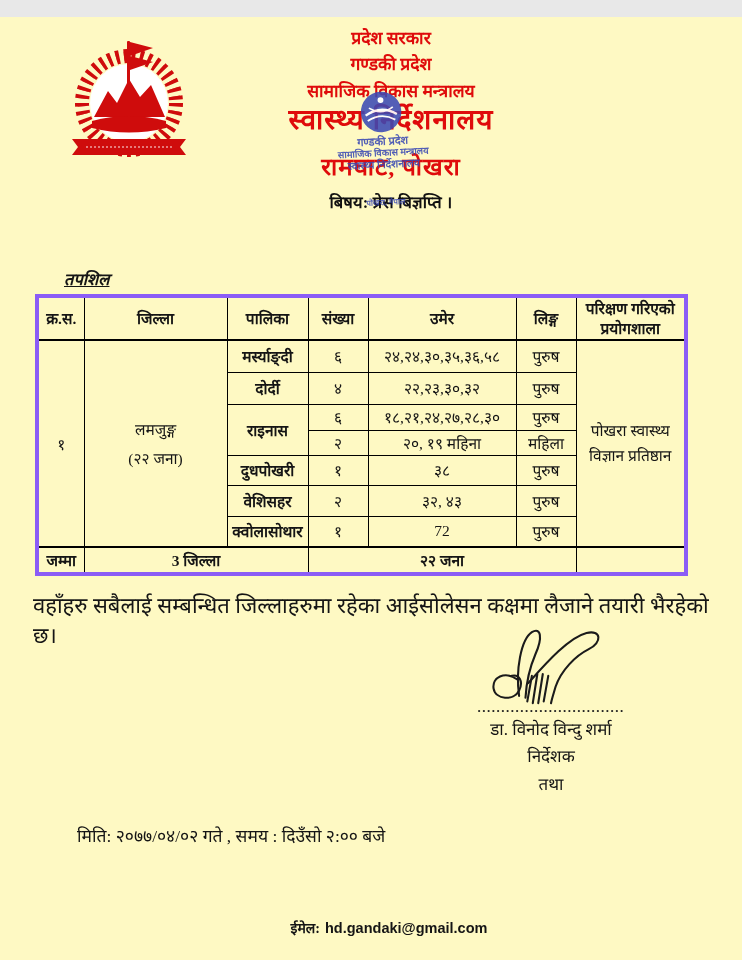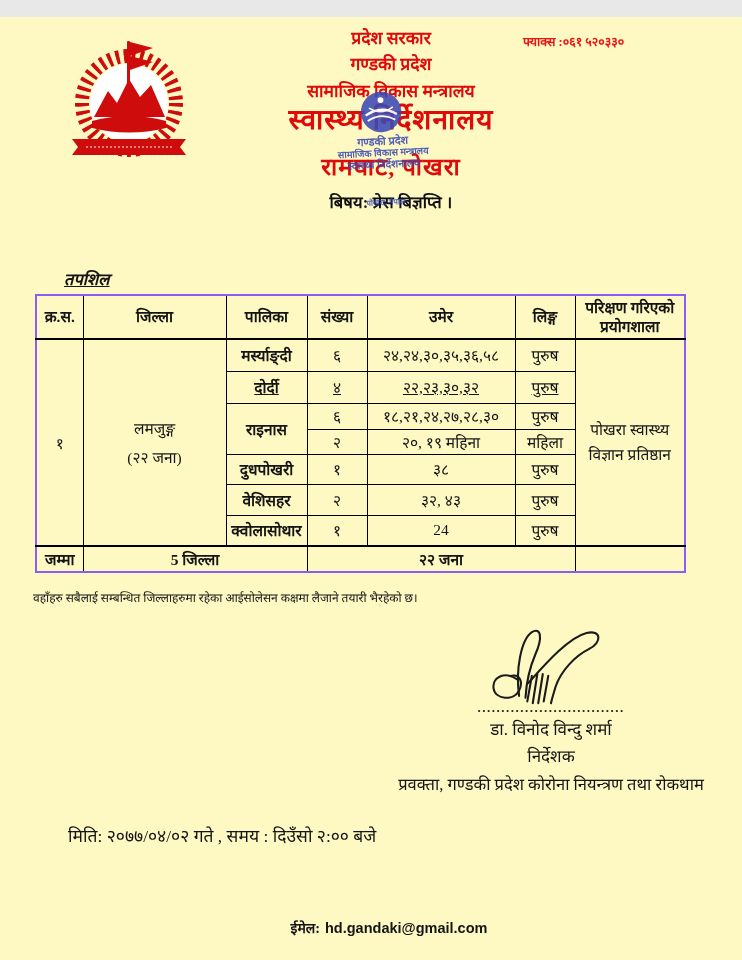--- a/index.html
+++ b/index.html
@@ -24,44 +24,44 @@
   .st1{font-size:11px;font-weight:bold;line-height:1.15;opacity:.88;}
   .st2{font-size:9.5px;font-weight:bold;line-height:1.2;opacity:.88;}
   .st3{font-size:10.5px;font-weight:bold;line-height:1.2;opacity:.88;}
   .st4{font-size:8px;font-weight:bold;line-height:1.2;margin-top:26px;opacity:.85;}
   
   .para{position:absolute;left:33px;top:191px;width:679px;font-size:17.5px;line-height:1.65;text-align:justify;}
   .para b{font-weight:bold;}
   .tapsil{position:absolute;left:64px;top:250px;font-size:16.5px;font-style:italic;font-weight:bold;text-decoration:underline;}
   
   .tablewrap{position:absolute;left:35px;top:277px;}
-  table.cases{border-collapse:collapse;table-layout:fixed;width:649px;border:2px solid #8b5cf6;font-size:15.5px;}
+  table.cases{border-collapse:collapse;table-layout:fixed;width:649px;border:4px solid #8b5cf6;font-size:15.5px;}
   table.cases th,table.cases td{border:1px solid #000;vertical-align:middle;text-align:center;padding:1px 4px;overflow:hidden;}
   table.cases thead th{font-weight:bold;border-bottom:2px solid #000;line-height:1.25;}
   tr.hrow{height:44px;}
-  tr.r1{height:32px;}tr.r2{height:32px;text-decoration:underline;}tr.r3{height:26px;}tr.r4{height:24px;}
+  tr.r1{height:32px;}tr.r2{height:32px;}tr.r3{height:26px;}tr.r4{height:24px;}
   tr.r5{height:30px;padding-left:12px;}tr.r6{height:31px;}tr.r7{height:31px;}
   tr.total{height:25px;}
   tr.total td{border-top:2px solid #000;font-weight:bold;}
   td.pal{font-weight:bold;}
   td.ages{text-align:left;padding-left:9px;}
   td.gen{text-align:left;padding-left:6px;}
   td.dist .d2{margin-top:7px;}
   td.lab{line-height:1.6;}
   td.t-dist{text-align:left;padding-left:14px;}
   
-  .note{position:absolute;left:33px;top:572px;width:690px;font-size:12px;}
+  .note{position:absolute;left:33px;top:572px;width:690px;font-size:22px;}
   .sigblock{position:absolute;left:360px;top:606px;width:382px;text-align:center;}
   .signature{display:block;margin:0 auto -4px auto;}
   .dots{font-size:13px;font-weight:bold;letter-spacing:1.5px;line-height:1;color:#222;}
   .s-name{font-size:17px;margin-top:3px;}
   .s-post{font-size:17px;margin-top:4px;}
   .s-and{font-size:17px;margin-top:5px;}
   .s-role{font-size:16.5px;margin-top:5px;white-space:nowrap;}
-  .dateline{position:absolute;left:68px;top:806px;font-size:17.5px;}
+  .dateline{position:absolute;left:77px;top:806px;font-size:17.5px;}
   .emailline{position:absolute;left:0;top:901px;width:742px;text-align:center;font-weight:bold;padding-left:18px;}
   .emailline .ne{font-size:14px;font-family:"Liberation Serif",serif;}
   .emailline .en{font-size:14.5px;font-family:"Liberation Sans",sans-serif;margin-left:5px;}
 </style>
 </head>
 <body>
 
 <div class="page">
 
   <svg class="logo" viewBox="0 0 146 136" xmlns="http://www.w3.org/2000/svg">
@@ -86,21 +86,20 @@
   <div class="letterhead">
     <div class="lh1">प्रदेश सरकार</div>
     <div class="lh2">गण्डकी प्रदेश</div>
     <div class="lh3">सामाजिक विकास मन्त्रालय</div>
     <div class="lh4">स्वास्थ्य निर्देशनालय</div>
     <div class="lh5">रामघाट, पोखरा</div>
     <div class="subject">बिषय: प्रेस बिज्ञप्ति ।</div>
   </div>
 
   <div class="contact">
-    <div>फ्याक्स :०६१ ५२०३३०</div>
   </div>
 
   <div class="stamp">
     <svg width="46" height="46" viewBox="0 0 50 50">
       <circle cx="25" cy="25" r="22" fill="#3a49b4" opacity="0.95"></circle>
       <path d="M8,28 Q25,17 42,28" stroke="#fff" stroke-width="2.6" fill="none"></path>
       <path d="M10,34 Q25,25 40,34" stroke="#fff" stroke-width="2" fill="none"></path>
       <path d="M12,20 Q25,29 38,20" stroke="#fff" stroke-width="1.8" fill="none"></path>
       <circle cx="25" cy="12" r="3.2" fill="#fff"></circle>
     </svg>
@@ -173,26 +172,26 @@
         </tr>
         <tr class="r6">
           <td class="pal">वेशिसहर</td>
           <td>२</td>
           <td class="ages">३२, ४३</td>
           <td class="gen">पुरुष</td>
         </tr>
         <tr class="r7">
           <td class="pal">क्वोलासोथार</td>
           <td>१</td>
-          <td class="ages">24</td>
+          <td class="ages">72</td>
           <td class="gen">पुरुष</td>
         </tr>
         <tr class="total">
           <td>जम्मा</td>
-          <td colspan="2" class="t-dist">5 जिल्ला</td>
+          <td colspan="2" class="t-dist">3 जिल्ला</td>
           <td colspan="3">२२ जना</td>
           <td></td>
         </tr>
       </tbody>
     </table>
   </div>
 
   <div class="note">वहाँहरु सबैलाई सम्बन्धित जिल्लाहरुमा रहेका आईसोलेसन कक्षमा लैजाने तयारी भैरहेको छ।</div>
 
   <div class="sigblock">
@@ -203,21 +202,21 @@
         <path d="M54,58 L49,86"></path>
         <path d="M60,56 L55,88"></path>
         <path d="M66,56 L61,88"></path>
         <path d="M72,58 L67,86"></path>
         <path d="M50,66 C68,46 94,16 114,11 C130,7 132,21 116,29 C102,36 86,52 80,70 C78,77 76,83 75,88"></path>
       </g>
     </svg>
     <div class="dots">...............................</div>
     <div class="s-name">डा. विनोद विन्दु शर्मा</div>
     <div class="s-post">निर्देशक</div>
-    <div class="s-role">प्रवक्ता, गण्डकी प्रदेश कोरोना नियन्त्रण तथा रोकथाम</div>
+    <div class="s-and">तथा</div>
   </div>
 
   <div class="dateline">मिति: २०७७/०४/०२ गते , समय : दिउँसो २:०० बजे</div>
 
   <div class="emailline">
     <span class="ne">ईमेल:</span><span class="en">hd.gandaki@gmail.com</span>
   </div>
 
 </div>
 

